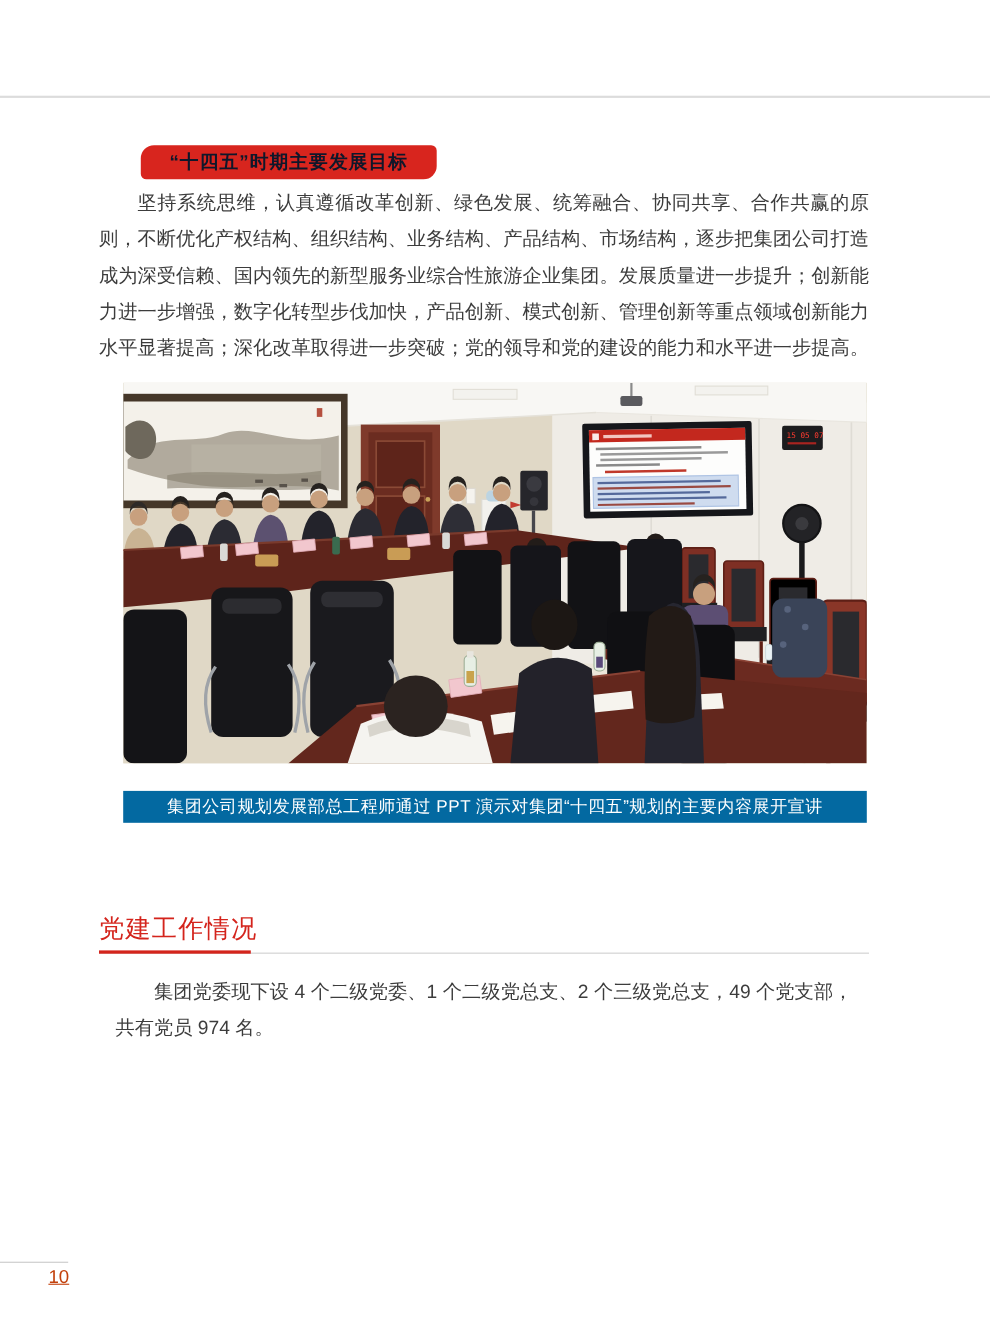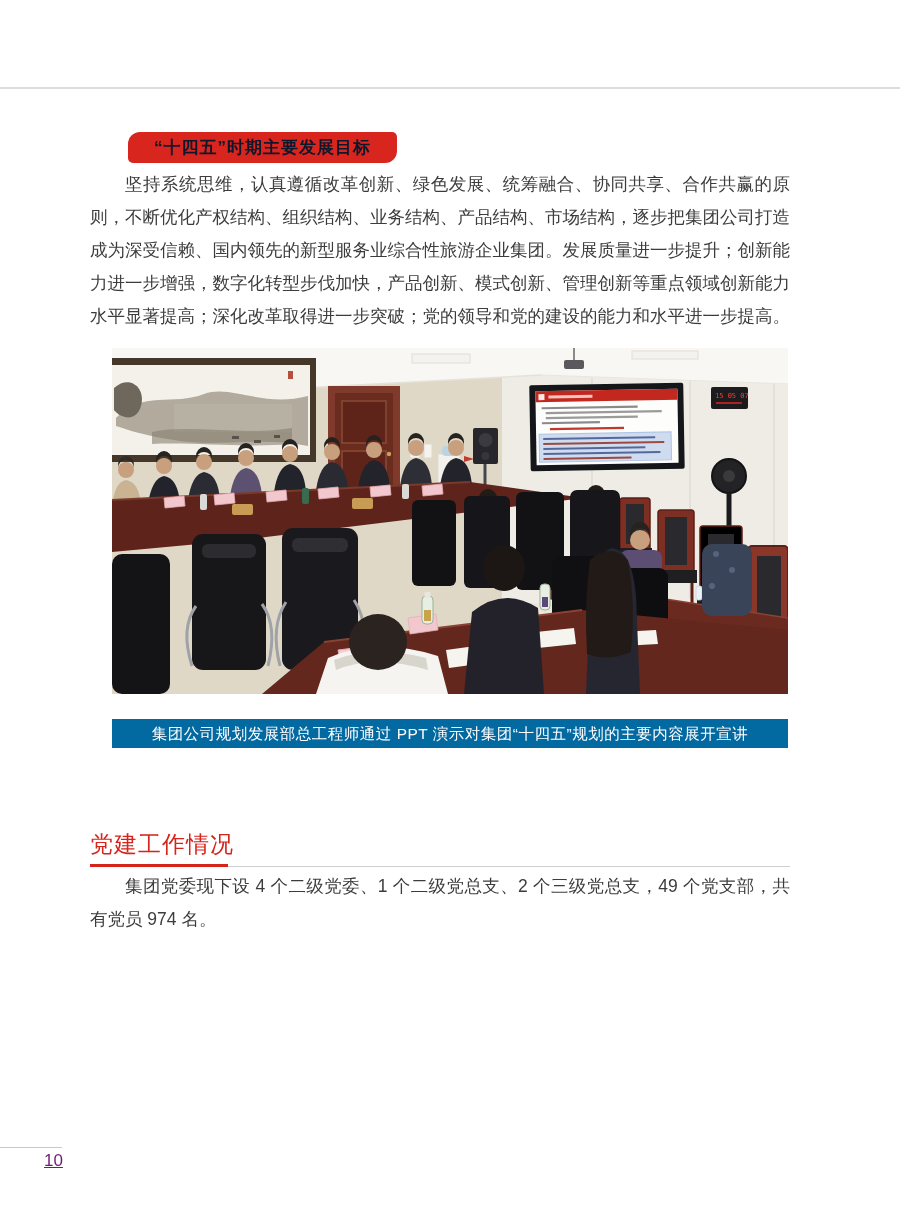--- a/index.html
+++ b/index.html
@@ -25,23 +25,23 @@
   }
   .section-title{
     position:absolute;left:90px;top:829px;font-size:23px;font-weight:normal;color:#d4241c;letter-spacing:1px;
   }
   .title-gray-rule{position:absolute;left:90px;top:866px;width:700px;height:1px;background:#cfcfcf;}
   .title-red-rule{position:absolute;left:90px;top:864px;width:138px;height:3px;background:#d4241c;}
   .body-text{
     position:absolute;left:90px;top:870px;width:700px;
     font-size:17.5px;line-height:33px;text-align:justify;color:#3c3c3c;
   }
-  .body-text p{margin:0;text-indent:2em;}
+  .body-text p{margin:15px;text-indent:2em;}
   .footer-rule{position:absolute;left:0;top:1147px;width:62px;height:1px;background:#c9c9c9;}
-  .page-number{position:absolute;left:44px;top:1151px;font-size:17px;color:#701a75;text-decoration:underline;}
+  .page-number{position:absolute;left:44px;top:1151px;font-size:17px;color:#c2410c;text-decoration:underline;}
 </style>
 </head>
 <body>
 
 <div class="page">
 
   <div class="top-rule"></div>
 
   <div class="badge">“十四五”时期主要发展目标</div>
 

